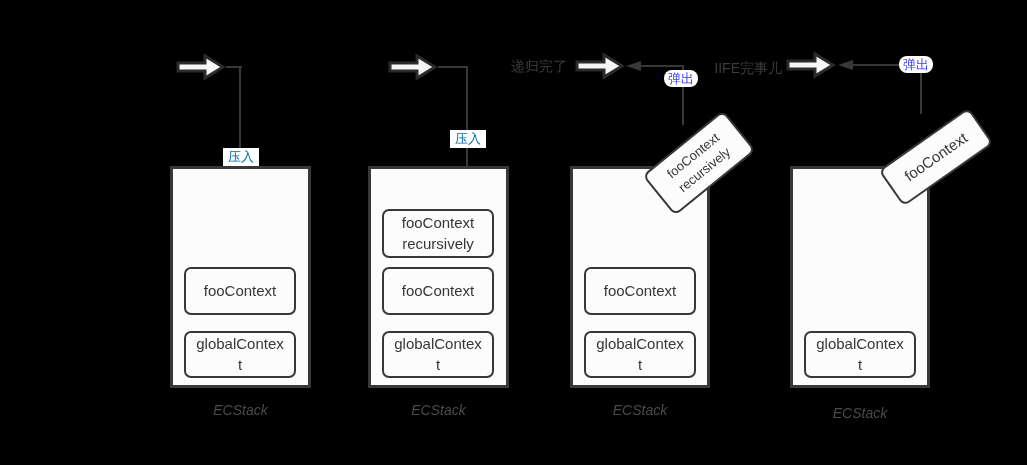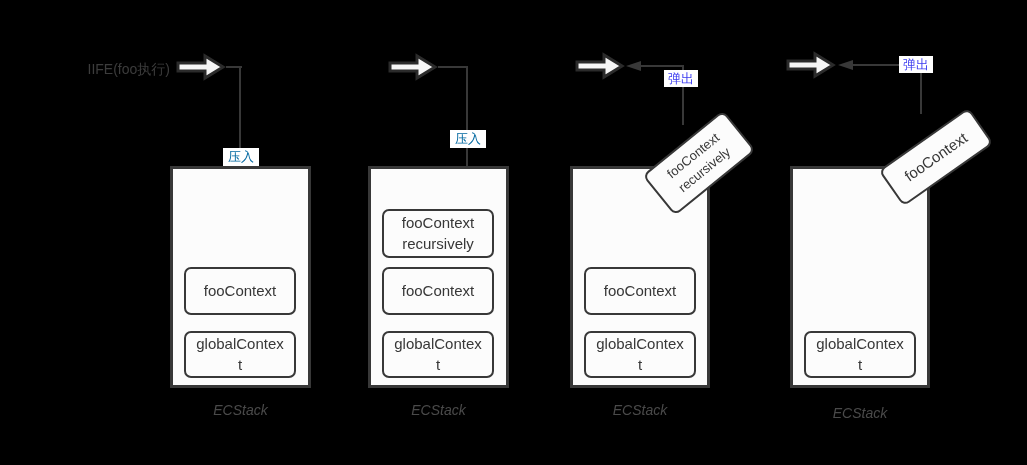--- a/index.html
+++ b/index.html
@@ -14,32 +14,31 @@
   .frame-inner{width:100%;overflow-wrap:break-word;}
   .ecstack{color:#4a4a4a;font-size:14px;text-align:center;line-height:16px;z-index:2;font-style:italic;}
   .hline{background:#383838;height:2px;z-index:1;}
   .vline{background:#383838;width:2px;z-index:1;}
   .arrow-down{width:0;height:0;border-left:6px solid transparent;border-right:6px solid transparent;
               border-top:15px solid #383838;z-index:1;}
   .arrow-left{width:0;height:0;border-top:5px solid transparent;border-bottom:5px solid transparent;
               border-right:15px solid #383838;z-index:1;}
   .tag{background:#ffffff;font-size:13px;text-align:center;line-height:18px;z-index:4;white-space:nowrap;}
   .tag-push{color:#0369a1;}
-  .tag-pop{color:#3b3bf0;}
+  .tag-pop{color:#3b3bf0;border-radius:8px;}
   .popped{background:#fcfcfc;border:2.5px solid #383838;border-radius:7px;color:#373737;
           display:flex;align-items:center;justify-content:center;text-align:center;
           line-height:1.35;z-index:3;}
   .flow-arrow{z-index:2;}
 </style>
 </head>
 <body>
 
 <div class="scene">
 
-  <div class="abs stage-label" style="left:40px;top:61px;width:130px;">IIFE(foo执行)</div>
   <svg class="abs flow-arrow" style="left:176px;top:53px;" width="50" height="28" viewBox="0 0 50 28">
     <polygon points="2,10 29,10 29,3 47,14 29,25 29,18 2,18" fill="#f6f6f6" stroke="#2b2b2b" stroke-width="3" stroke-linejoin="miter"></polygon>
   </svg>
   <div class="abs hline" style="left:226px;top:66px;width:16px;"></div>
   <div class="abs vline" style="left:239px;top:66px;height:187px;"></div>
   <div class="abs arrow-down" style="left:233px;top:252px;"></div>
   <div class="abs tag tag-push" style="left:223px;top:148px;width:36px;height:18px;">压入</div>
   <div class="abs panel" style="left:170px;top:166px;width:141px;height:222px;"></div>
   <div class="abs frame" style="left:184px;top:267px;width:112px;height:48px;">
     <div class="frame-inner">fooContext</div>
@@ -63,39 +62,41 @@
     <div class="frame-inner">fooContext recursively</div>
   </div>
   <div class="abs frame" style="left:382px;top:267px;width:112px;height:48px;">
     <div class="frame-inner">fooContext</div>
   </div>
   <div class="abs frame" style="left:382px;top:331px;width:112px;height:47px;">
     <div class="frame-inner">globalContext</div>
   </div>
   <div class="abs ecstack" style="left:368px;top:402px;width:141px;">ECStack</div>
 
+  <div class="abs stage-label" style="left:437px;top:58px;width:130px;">递归完了</div>
   <svg class="abs flow-arrow" style="left:575px;top:52px;" width="50" height="28" viewBox="0 0 50 28">
     <polygon points="2,10 29,10 29,3 47,14 29,25 29,18 2,18" fill="#f6f6f6" stroke="#2b2b2b" stroke-width="3" stroke-linejoin="miter"></polygon>
   </svg>
   <div class="abs arrow-left" style="left:626px;top:61px;"></div>
   <div class="abs hline" style="left:640px;top:65px;width:44px;"></div>
   <div class="abs vline" style="left:682px;top:65px;height:60px;"></div>
   <div class="abs tag tag-pop" style="left:664px;top:70px;width:34px;height:17px;line-height:17px;">弹出</div>
   <div class="abs panel" style="left:570px;top:166px;width:140px;height:222px;"></div>
   <div class="abs popped" style="left:647px;top:137px;width:104px;height:52px;font-size:13px;transform:rotate(-39deg);">
     <div class="frame-inner" style="padding:0 6px;">fooContext recursively</div>
   </div>
   <div class="abs frame" style="left:584px;top:267px;width:112px;height:48px;">
     <div class="frame-inner">fooContext</div>
   </div>
   <div class="abs frame" style="left:584px;top:331px;width:112px;height:47px;">
     <div class="frame-inner">globalContext</div>
   </div>
   <div class="abs ecstack" style="left:570px;top:402px;width:140px;">ECStack</div>
 
+  <div class="abs stage-label" style="left:652px;top:60px;width:130px;">IIFE完事儿</div>
   <svg class="abs flow-arrow" style="left:786px;top:51px;" width="50" height="28" viewBox="0 0 50 28">
     <polygon points="2,10 29,10 29,3 47,14 29,25 29,18 2,18" fill="#f6f6f6" stroke="#2b2b2b" stroke-width="3" stroke-linejoin="miter"></polygon>
   </svg>
   <div class="abs arrow-left" style="left:838px;top:60px;"></div>
   <div class="abs hline" style="left:852px;top:64px;width:70px;"></div>
   <div class="abs vline" style="left:920px;top:64px;height:50px;"></div>
   <div class="abs tag tag-pop" style="left:899px;top:56px;width:34px;height:17px;line-height:17px;">弹出</div>
   <div class="abs panel" style="left:790px;top:166px;width:140px;height:222px;"></div>
   <div class="abs popped" style="left:881px;top:135px;width:110px;height:44px;font-size:15px;transform:rotate(-35deg);">
     <div class="frame-inner" style="padding:0 6px;">fooContext</div>

